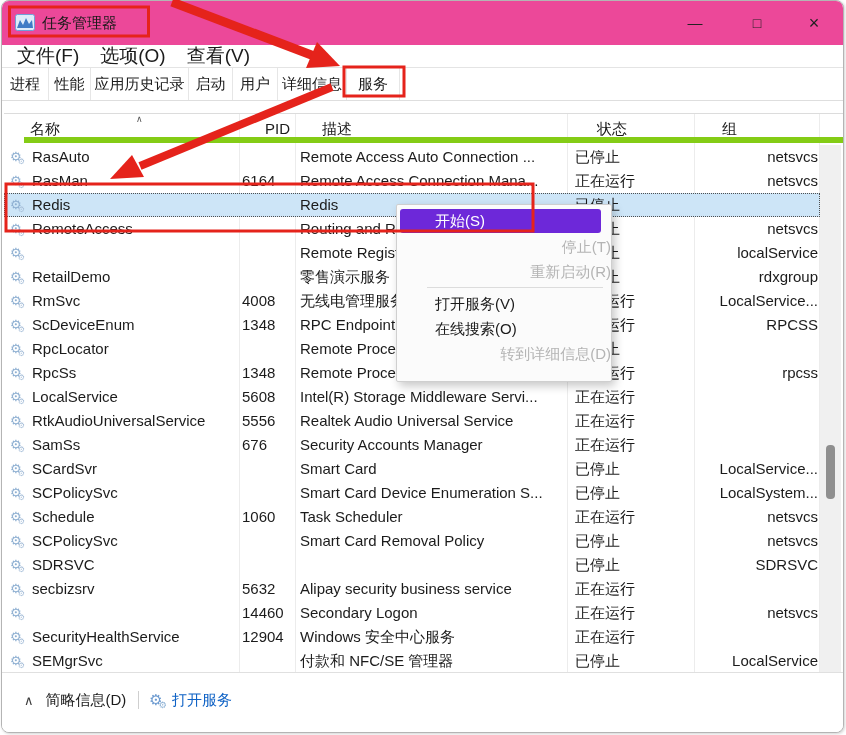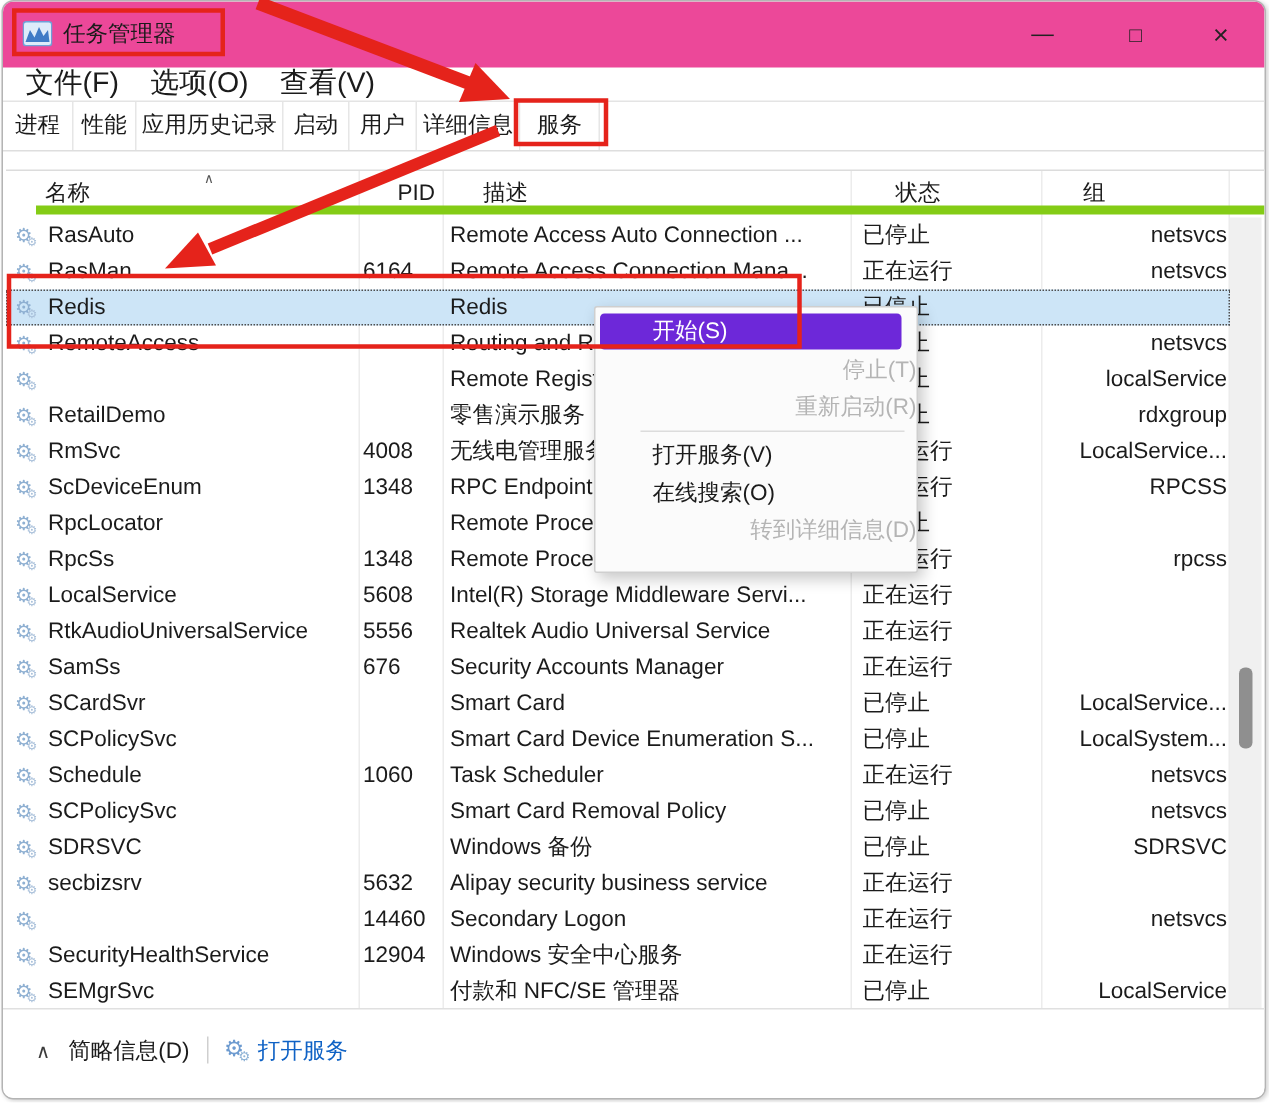--- a/index.html
+++ b/index.html
@@ -260,21 +260,20 @@
     <span class="cell c-name">SCPolicySvc</span>
     <span class="cell c-pid"></span>
     <span class="cell c-desc">Smart Card Removal Policy</span>
     <span class="cell c-status">已停止</span>
     <span class="cell c-group">netsvcs</span>
   </div>
         <div class="row">
     <span class="cell c-icon"><span class="g">⚙</span><span class="mini">⚙</span></span>
     <span class="cell c-name">SDRSVC</span>
     <span class="cell c-pid"></span>
-    <span class="cell c-desc">Windows 备份</span>
     <span class="cell c-status">已停止</span>
     <span class="cell c-group">SDRSVC</span>
   </div>
         <div class="row">
     <span class="cell c-icon"><span class="g">⚙</span><span class="mini">⚙</span></span>
     <span class="cell c-name">secbizsrv</span>
     <span class="cell c-pid">5632</span>
     <span class="cell c-desc">Alipay security business service</span>
     <span class="cell c-status">正在运行</span>
     <span class="cell c-group"></span>

